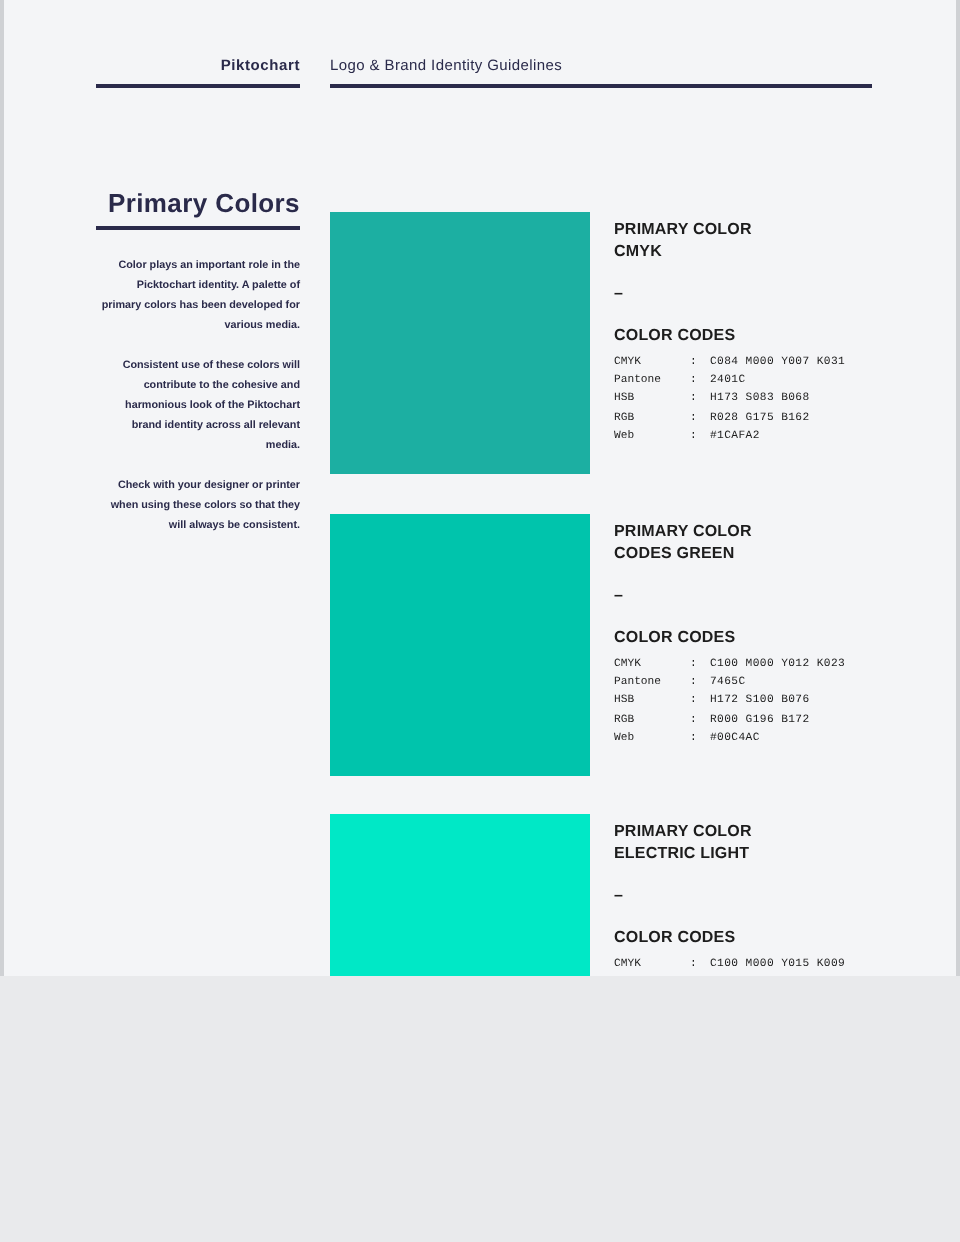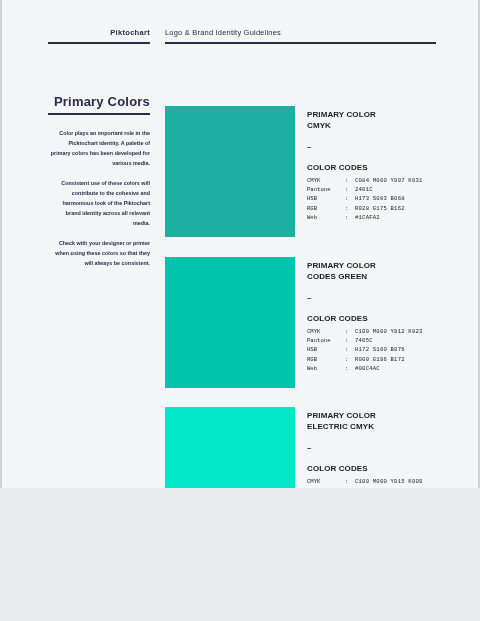--- a/index.html
+++ b/index.html
@@ -229,21 +229,21 @@
         </div>
       </div>
     </div>
   </div>
 
   <div class="block" style="top:407px">
     <div class="swatch" style="background: rgb(0, 232, 198);"></div>
     <div class="info">
       <h2>
         <span>PRIMARY COLOR</span><br>
-        <span>ELECTRIC CMYK</span>
+        <span>ELECTRIC LIGHT</span>
       </h2>
       <div class="dash">–</div>
       <h3>COLOR CODES</h3>
       <div class="codes">
         <div class="code-row">
           <span class="code-label">CMYK</span><span class="code-colon">:</span><span class="code-value">C100  M000  Y015  K009</span>
         </div>
         <div class="code-row">
           <span class="code-label">Pantone</span><span class="code-colon">:</span><span class="code-value">333C</span>
         </div>

